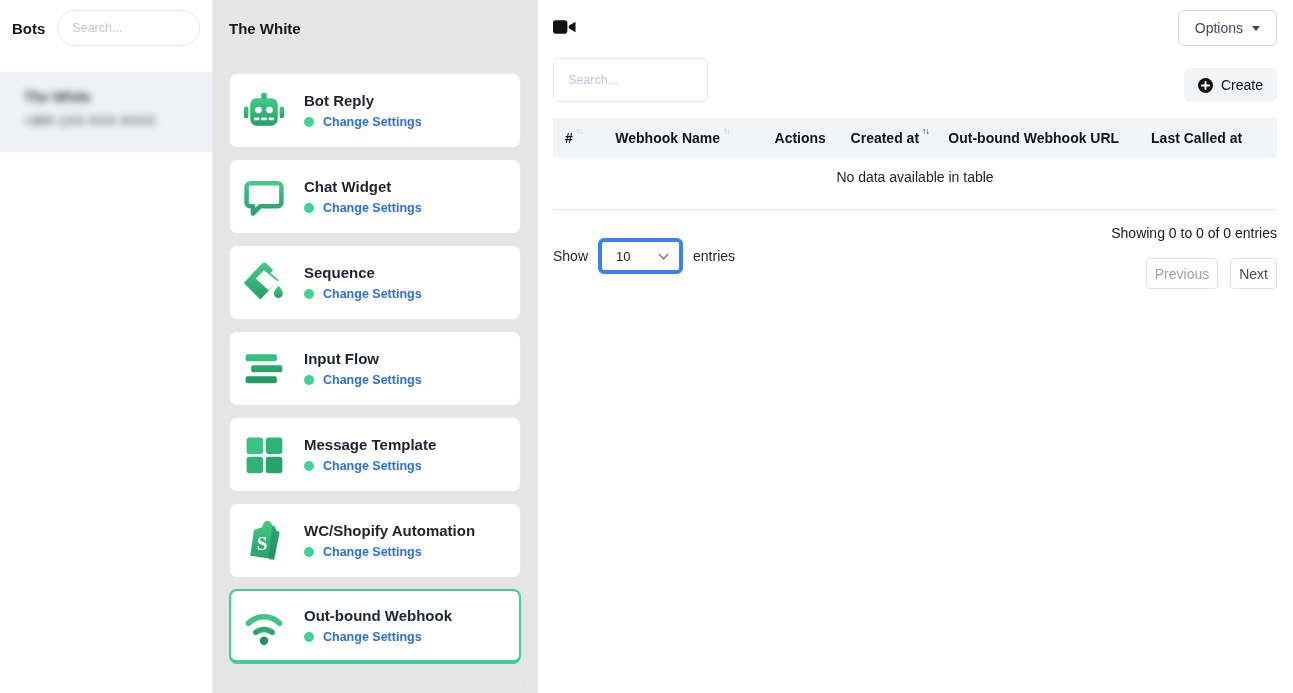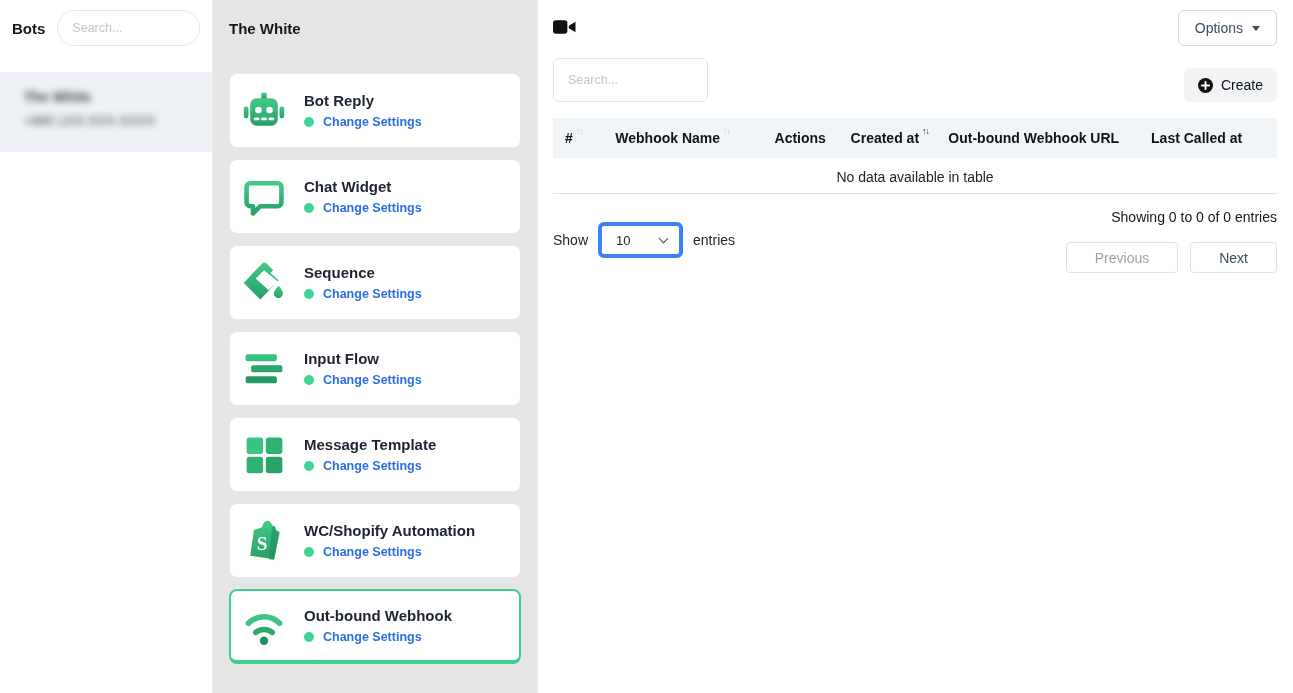--- a/index.html
+++ b/index.html
@@ -56,34 +56,34 @@
   .thead { display:flex; background:#f1f5f8; }
   .th { padding:12px 8px; font-weight:700; font-size:14px; color:#101418; display:flex; align-items:flex-start; gap:3px; }
   .th.c1 { flex:0 0 7.5%; padding-left:12px; }
   .th.c2 { flex:0 0 22%; }
   .th.c3 { flex:0 0 10.5%; }
   .th.c4 { flex:0 0 13.5%; }
   .th.c5 { flex:0 0 18.5%; }
   .th.c6 { flex:1; }
   .sort { font-size:9px; letter-spacing:-1px; color:#c3c9cf; font-weight:400; position:relative; top:-4px; }
   .sort.active { color:#22262b; }
-  .empty-row { padding:11px 0 8px; text-align:center; font-size:14px; color:#212529;
+  .empty-row { padding:11px 0 24px; text-align:center; font-size:14px; color:#212529;
     border-bottom:1px solid #dee2e6; }
 
   .table-footer { display:flex; justify-content:space-between; margin-top:13px; }
   .show-group { display:flex; align-items:center; gap:10px; font-size:14px; color:#212529; }
   .select { width:85px; height:36px; border:4px solid #3b82f6; border-radius:6px; display:flex;
     align-items:center; justify-content:space-between; padding:0 12px 0 14px; font-size:13px;
     color:#212529; cursor:pointer; background:#fff; }
   .chev { width:7px; height:7px; border-right:1.8px solid #495057; border-bottom:1.8px solid #495057;
     transform:rotate(45deg); margin-top:-3px; }
   .right-col { display:flex; flex-direction:column; align-items:flex-end; }
   .summary { font-size:14px; color:#14181d; margin-top:2px; }
   .pager { display:flex; gap:12px; margin-top:17px; }
-  .page-btn { height:31px; padding:0 28px; border:1px solid #dde1e5; border-radius:4px; background:#fff;
+  .page-btn { height:31px; padding:0 8px; border:1px solid #dde1e5; border-radius:4px; background:#fff;
     font-size:14px; cursor:pointer; font-family:inherit; }
   .page-btn.prev { color:#9aa3ad; }
   .page-btn.next { color:#3d4c5f; }
   .defs-svg { position:absolute; width:0; height:0; }
 </style>
 </head>
 <body>
 
 <svg class="defs-svg" aria-hidden="true">
   <defs>

